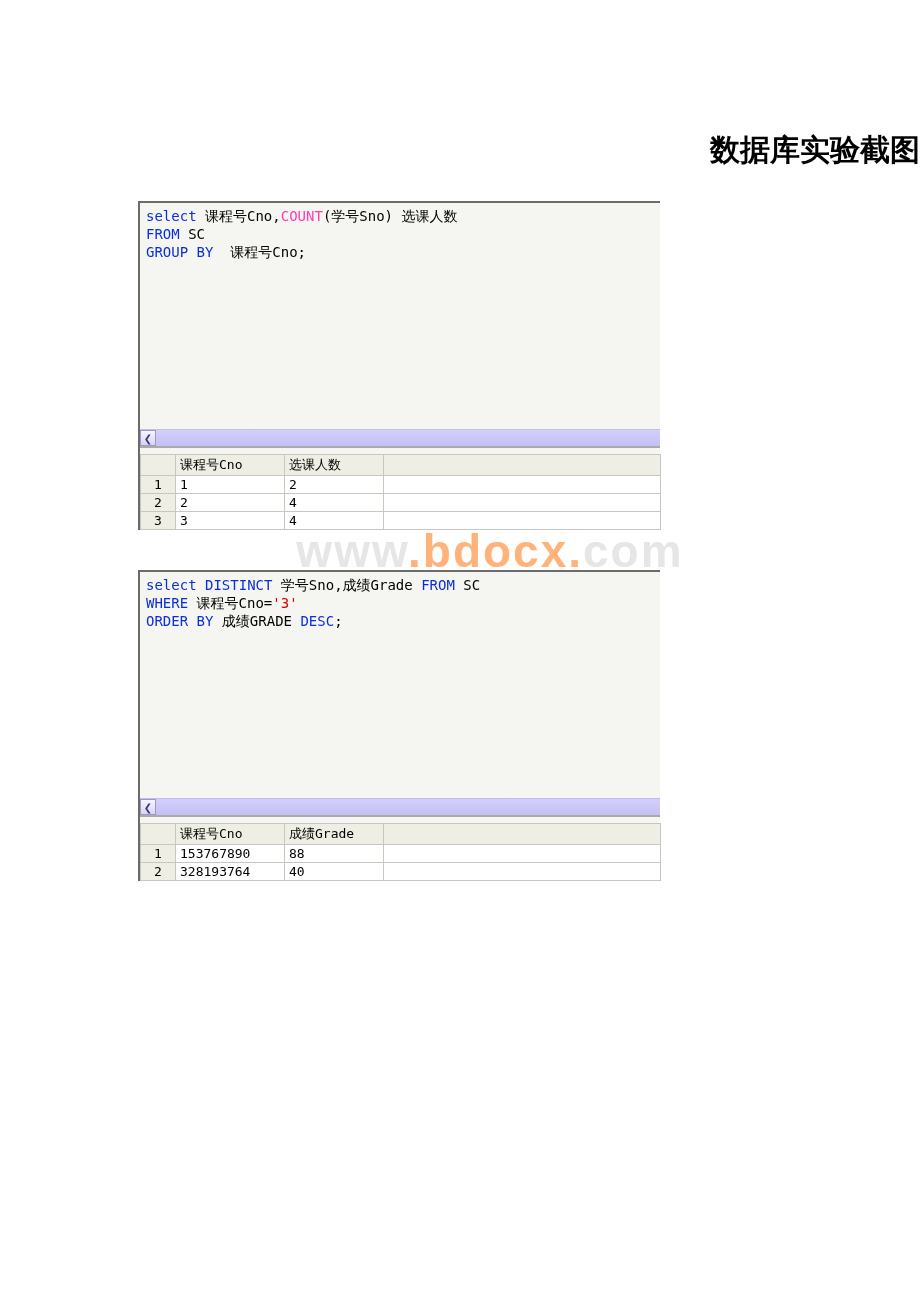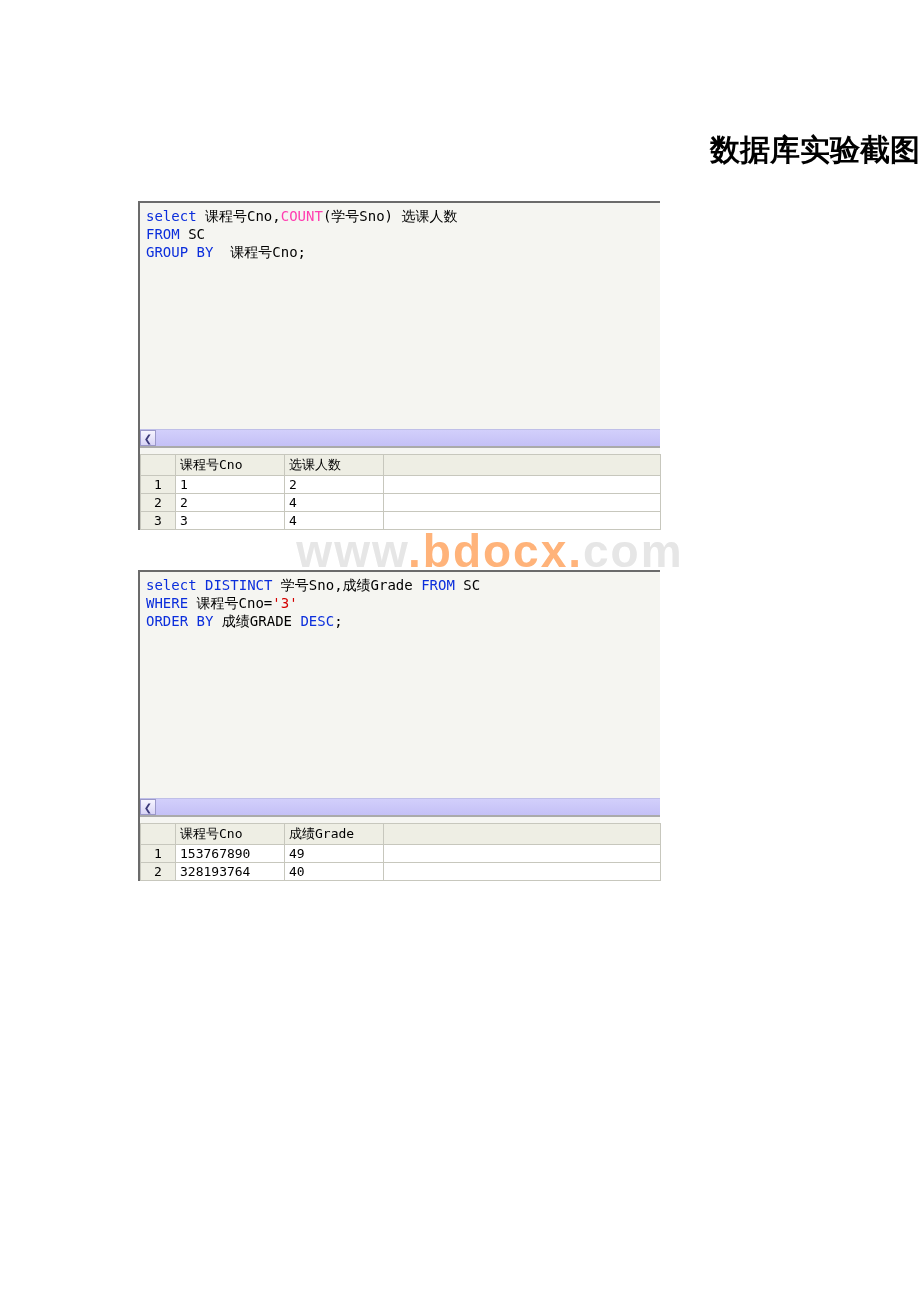--- a/index.html
+++ b/index.html
@@ -191,21 +191,21 @@
       <div class="results">
           <div class="results-row results-header">
             <div class="results-cell rownum"></div>
             <div class="results-cell col-a">课程号Cno</div>
             <div class="results-cell col-b">成绩Grade</div>
             <div class="results-cell"></div>
           </div>
           <div class="results-row">
             <div class="results-cell rownum">1</div>
             <div class="results-cell col-a">153767890</div>
-            <div class="results-cell col-b">49</div>
+            <div class="results-cell col-b">88</div>
             <div class="results-cell"></div>
           </div>
           <div class="results-row">
             <div class="results-cell rownum">2</div>
             <div class="results-cell col-a">328193764</div>
             <div class="results-cell col-b">40</div>
             <div class="results-cell"></div>
           </div>
         </div>
     </div>

